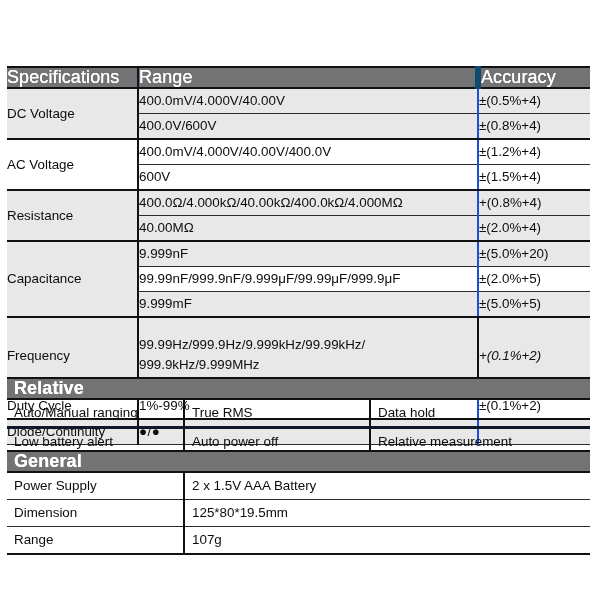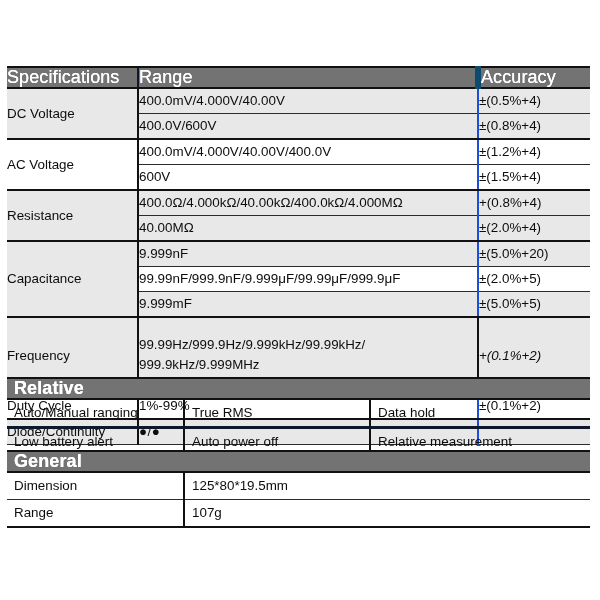--- a/index.html
+++ b/index.html
@@ -262,20 +262,24 @@
   <table id="general-table" style="position:absolute;left:7px;top:450px;width:583px;border-collapse:collapse;table-layout:fixed;color:#0d0d0d;">
     <colgroup>
         <col style="width:177px">
         <col style="width:406px">
       </colgroup>
     <tbody>
       <tr class="sec-head plain">
         <td colspan="2">General</td>
       </tr>
       <tr class="grow">
+        <td class="gl">Power Supply</td>
+        <td>2 x 1.5V AAA Battery</td>
+      </tr>
+      <tr class="grow">
         <td class="gl">Dimension</td>
         <td>125*80*19.5mm</td>
       </tr>
       <tr class="grow last">
         <td class="gl">Range</td>
         <td>107g</td>
       </tr>
     </tbody>
   </table>
 

